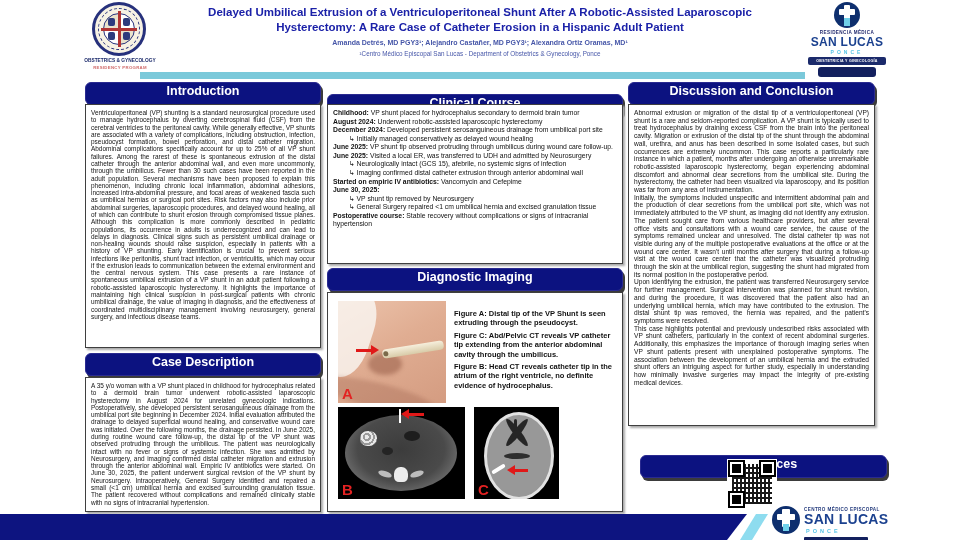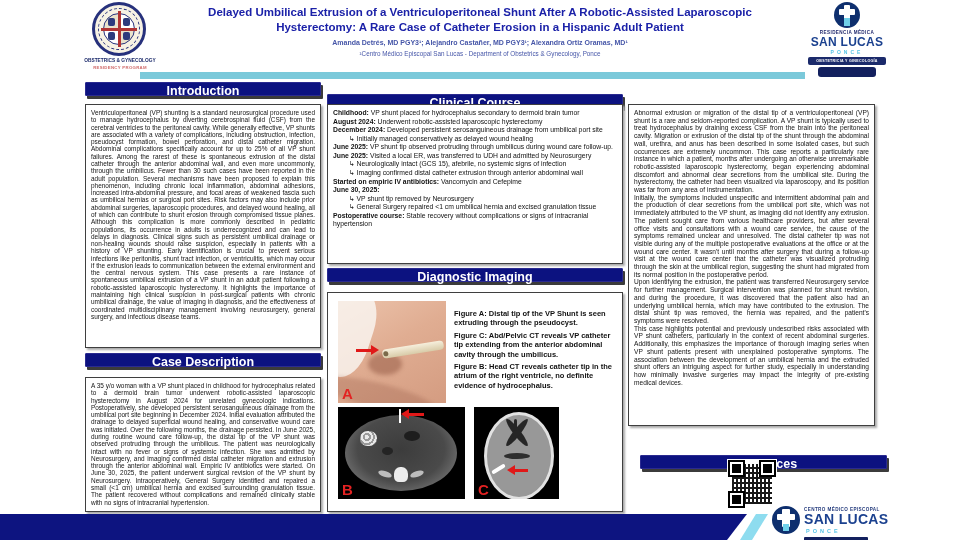--- a/index.html
+++ b/index.html
@@ -35,21 +35,21 @@
 
   .rl-icon{left:834px;top:2px;width:26px;height:26px;}
   .rl-res{left:806px;top:30px;width:82px;text-align:center;font-size:4.6px;font-weight:bold;color:#222a6e;letter-spacing:.4px;}
   .rl-name{left:806px;top:35px;width:82px;text-align:center;font-size:12px;font-weight:800;color:#1b418f;letter-spacing:.3px;}
   .rl-city{left:806px;top:49px;width:82px;text-align:center;font-size:5px;font-weight:bold;color:#56c3e6;letter-spacing:3px;}
   .rl-dept{left:808px;top:57px;width:78px;height:8px;background:#1b2a6b;border-radius:2px;color:#fff;
            font-size:3.6px;font-weight:bold;text-align:center;line-height:8px;letter-spacing:.3px;}
   .rl-bar2{left:818px;top:67px;width:58px;height:10px;background:#13205e;border-radius:3px;}
 
   
-  .sec-h{height:14px;background:#0c1280;border:1px solid #2a2a90;border-radius:1px;color:#fff;
+  .sec-h{height:23px;background:#0c1280;border:1px solid #2a2a90;border-radius:6px;color:#fff;
          font-size:12.5px;font-weight:bold;text-align:center;line-height:17px;
          box-shadow:2px 3px 0 rgba(25,25,25,.85);}
   .tbox{background:#fff;border:1px solid #3f3f3f;box-shadow:2px 2px 2px #aaa;padding:4px 5px;}
   .bt{font-size:6.45px;line-height:1.13;text-align:justify;color:#141414;}
 
   
   .h-intro{left:85px;top:82px;width:236px;}
   .b-intro{left:85px;top:104px;width:236px;height:244px;}
   .h-case {left:85px;top:353px;width:236px;}
   .b-case {left:85px;top:377px;width:236px;height:135px;}
@@ -231,20 +231,21 @@
       <span class="v1"></span>
       <span class="v2"></span>
       <span class="v3"></span>
       <span class="v4"></span>
       <span class="cath"></span>
       <span class="arrow l" style="left:40px;top:62px;width:14px;"></span>
       <span class="figlabel">C</span>
     </div>
   </div>
 
+  <div class="abs sec-h h-disc">Discussion and Conclusion</div>
   <div class="abs tbox b-disc">
     <p>Abnormal extrusion or migration of the distal tip of a ventriculoperitoneal (VP) shunt is a rare and seldom-reported complication. A VP shunt is typically used to treat hydrocephalus by draining excess CSF from the brain into the peritoneal cavity. Migration or extrusion of the distal tip of the shunt through the abdominal wall, urethra, and anus has been described in some isolated cases, but such occurrences are extremely uncommon. This case reports a particularly rare instance in which a patient, months after undergoing an otherwise unremarkable robotic-assisted laparoscopic hysterectomy, began experiencing abdominal discomfort and abnormal clear secretions from the umbilical site. During the hysterectomy, the catheter had been visualized via laparoscopy, and its position was far from any area of instrumentation.</p>
     <p>Initially, the symptoms included unspecific and intermittent abdominal pain and the production of clear secretions from the umbilical port site, which was not immediately attributed to the VP shunt, as imaging did not identify any extrusion. The patient sought care from various healthcare providers, but after several office visits and consultations with a wound care service, the cause of the symptoms remained unclear and unresolved. The distal catheter tip was not visible during any of the multiple postoperative evaluations at the office or at the wound care center. It wasn't until months after surgery that during a follow-up visit at the wound care center that the catheter was visualized protruding through the skin at the umbilical region, suggesting the shunt had migrated from its normal position in the postoperative period.</p>
     <p>Upon identifying the extrusion, the patient was transferred Neurosurgery service for further management. Surgical intervention was planned for shunt revision, and during the procedure, it was discovered that the patient also had an underlying umbilical hernia, which may have contributed to the extrusion. The distal shunt tip was removed, the hernia was repaired, and the patient's symptoms were resolved.</p>
     <p>This case highlights potential and previously undescribed risks associated with VP shunt catheters, particularly in the context of recent abdominal surgeries. Additionally, this emphasizes the importance of thorough imaging series when VP shunt patients present with unexplained postoperative symptoms. The association between the development of an umbilical hernia and the extruded shunt offers an intriguing aspect for further study, especially in understanding how minimally invasive surgeries may impact the integrity of pre-existing medical devices.</p>
   </div>
 
   <div class="abs sec-h h-ref">References</div>
   <div class="abs qr">
     <span class="noise"></span>

